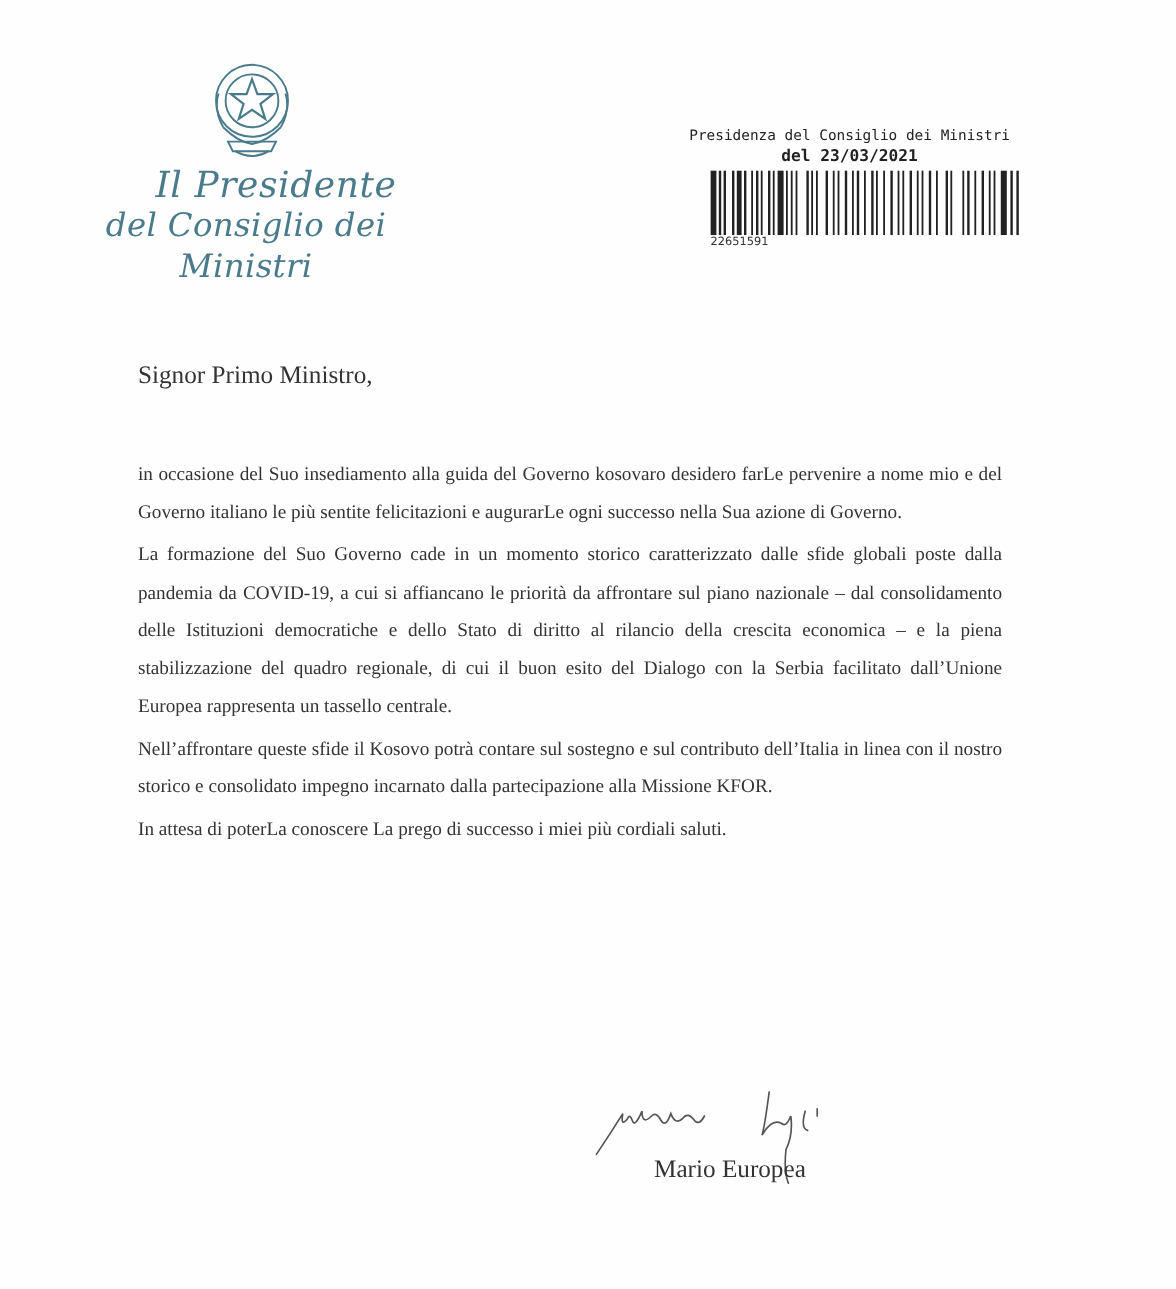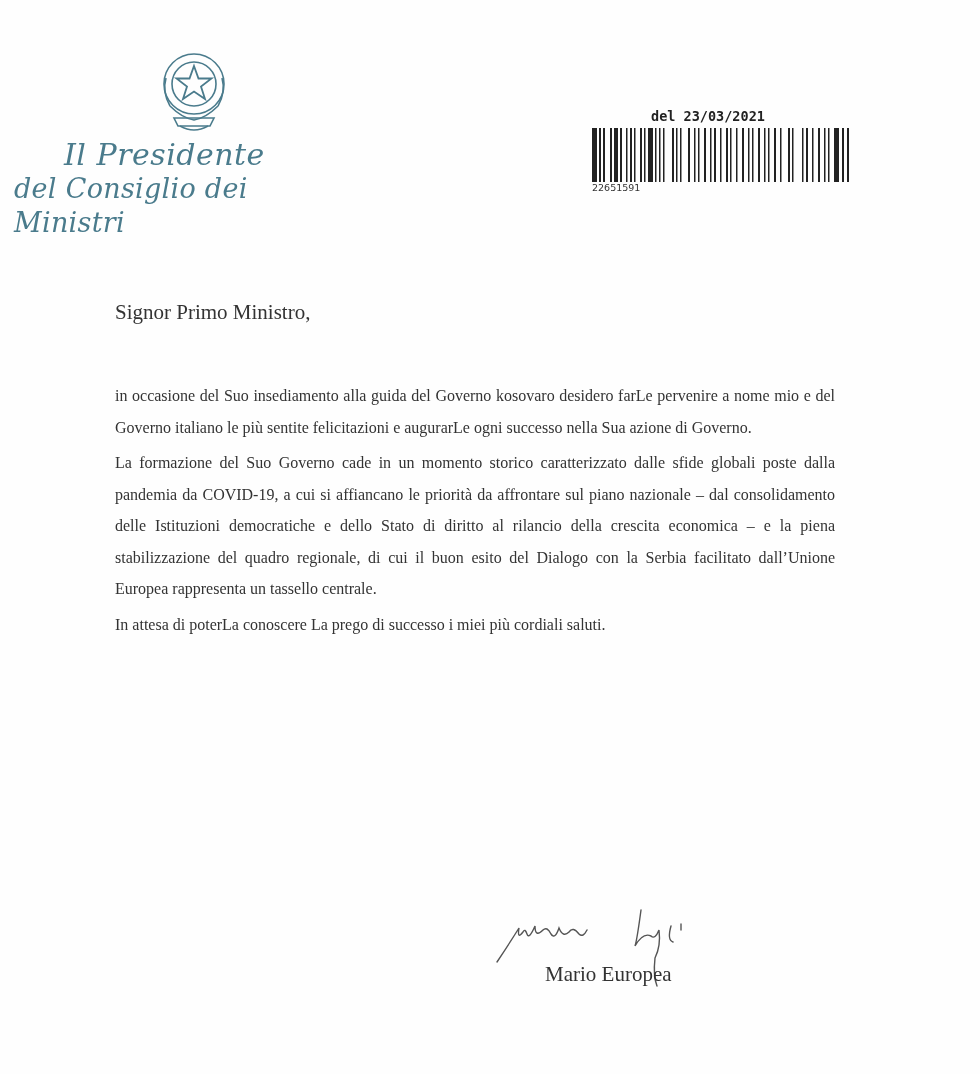--- a/index.html
+++ b/index.html
@@ -1,20 +1,20 @@
 <!DOCTYPE html>
 <html><head>
 <meta charset="utf-8">
 <style>
   html, body { margin: 0; padding: 0; }
   body {
     width: 980px; height: 1074px; background: #fefefe; position: relative; overflow: hidden;
     font-family: "Liberation Serif", "DejaVu Serif", serif; color: #333;
   }
-  .letterhead { position: absolute; left: 24px; top: 48px; width: 340px; text-align: left; }
+  .letterhead { position: absolute; left: 40px; top: 48px; width: 340px; text-align: center; }
   .emblem { width: 76px; height: 86px; margin: 0 auto 4px auto; display: block; }
   .lh-line1 { font-family: "DejaVu Serif", serif; font-style: italic; color: #4a7b8c; font-size: 30px; letter-spacing: 0.5px; margin-left: 40px; line-height: 34px; }
   .lh-line2 { font-family: "DejaVu Serif", serif; font-style: italic; color: #4a7b8c; font-size: 27px; letter-spacing: 0.3px; line-height: 34px; margin-left: -10px; }
 
   .stamp { position: absolute; left: 552px; top: 106px; width: 312px; font-family: "DejaVu Sans Mono", "Liberation Mono", monospace; color: #222; text-align: center; }
   .stamp-line1 { font-size: 12px; letter-spacing: 0px; }
   .stamp-line2 { font-size: 13.5px; font-weight: bold; margin-top: 3px; }
   .stamp-line3 { font-size: 13.5px; font-weight: bold; margin-top: 2px; }
   .barcode { margin: 4px 0 0 40px; width: 260px; height: 54px; display: block; }
   .barcode-num { font-size: 9.5px; text-align: left; margin-left: 40px; margin-top: 0px; color: #333; font-family: "DejaVu Sans", sans-serif; }
@@ -39,20 +39,21 @@
       <path d="M18 70 L58 70 L54 78 L22 78 Z"></path>
       <path d="M24 78 Q38 86 52 78"></path>
     </g>
     <polygon fill="none" stroke="#4a7b8c" stroke-width="1.8" points="38,18 42.5,30.5 55.5,30.5 45,38.5 49,51 38,43.5 27,51 31,38.5 20.5,30.5 33.5,30.5"></polygon>
   </svg>
   <div class="lh-line1">Il Presidente</div>
   <div class="lh-line2">del Consiglio dei Ministri</div>
 </div>
 
 <div class="stamp">
+  <div class="stamp-line1">Presidenza del Consiglio dei Ministri</div>
   <div class="stamp-line3">del 23/03/2021</div>
   <svg class="barcode" viewBox="0 0 260 54" preserveAspectRatio="none">
     <g fill="#222">
       <rect x="0" y="0" width="5" height="54"></rect>
         <rect x="7" y="0" width="2" height="54"></rect>
         <rect x="11" y="0" width="2" height="54"></rect>
       <rect x="18" y="0" width="2" height="54"></rect>
         <rect x="22" y="0" width="4" height="54"></rect>
         <rect x="28" y="0" width="2" height="54"></rect>
       <rect x="34" y="0" width="1.5" height="54"></rect>
@@ -99,20 +100,21 @@
     </g>
   </svg>
   <div class="barcode-num">22651591</div>
 </div>
 
 <div class="salutation">Signor Primo Ministro,</div>
 
 <div class="body-text">
   <p>in occasione del Suo insediamento alla guida del Governo kosovaro desidero farLe pervenire a nome mio e del Governo italiano le più sentite felicitazioni e augurarLe ogni successo nella Sua azione di Governo.</p>
   <p>La formazione del Suo Governo cade in un momento storico caratterizzato dalle sfide globali poste dalla pandemia da COVID-19, a cui si affiancano le priorità da affrontare sul piano nazionale – dal consolidamento delle Istituzioni democratiche e dello Stato di diritto al rilancio della crescita economica – e la piena stabilizzazione del quadro regionale, di cui il buon esito del Dialogo con la Serbia facilitato dall’Unione Europea rappresenta un tassello centrale.</p>
+  <p>Nell’affrontare queste sfide il Kosovo potrà contare sul sostegno e sul contributo dell’Italia in linea con il nostro storico e consolidato impegno incarnato dalla partecipazione alla Missione KFOR.</p>
   <p>In attesa di poterLa conoscere La prego di successo i miei più cordiali saluti.</p>
 </div>
 
 <svg class="signature" viewBox="0 0 260 90">
   <g fill="none" stroke="#555" stroke-width="1.4" stroke-linecap="round">
     <path d="M2 62 Q14 44 24 28 Q22 40 28 32 Q30 28 32 34 Q34 40 40 26 Q40 38 48 30 Q52 26 56 34 Q60 40 64 28 Q68 38 74 32 Q78 26 84 34 Q88 38 92 30"></path>
     <path d="M146 10 Q142 40 140 46 Q148 32 156 36 Q160 40 164 30 Q166 46 160 58 Q158 76 162 86"></path>
     <path d="M176 26 Q172 40 178 42"></path>
     <path d="M186 24 L186 30"></path>
   </g>

